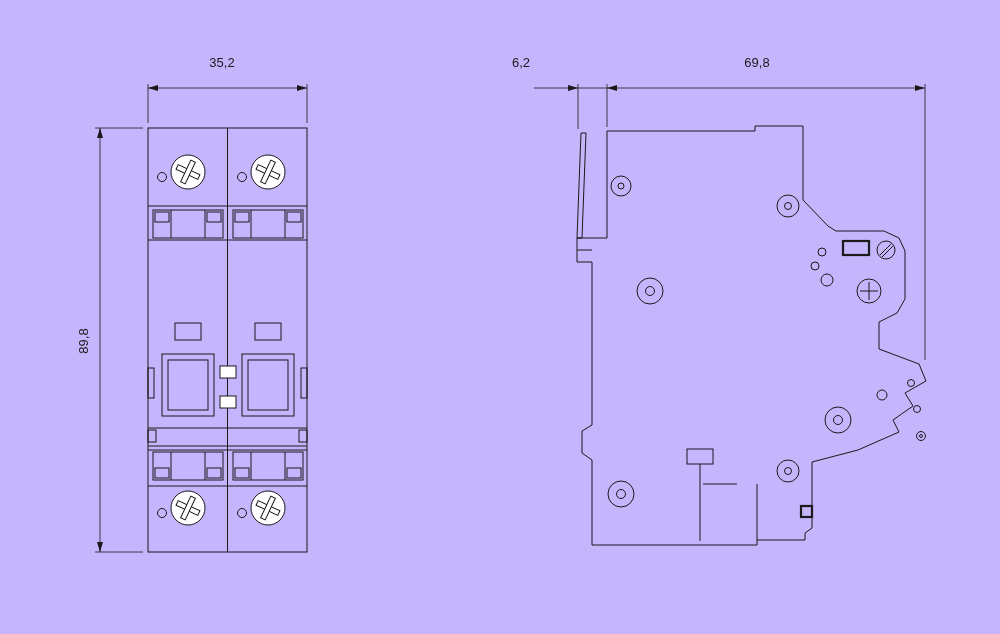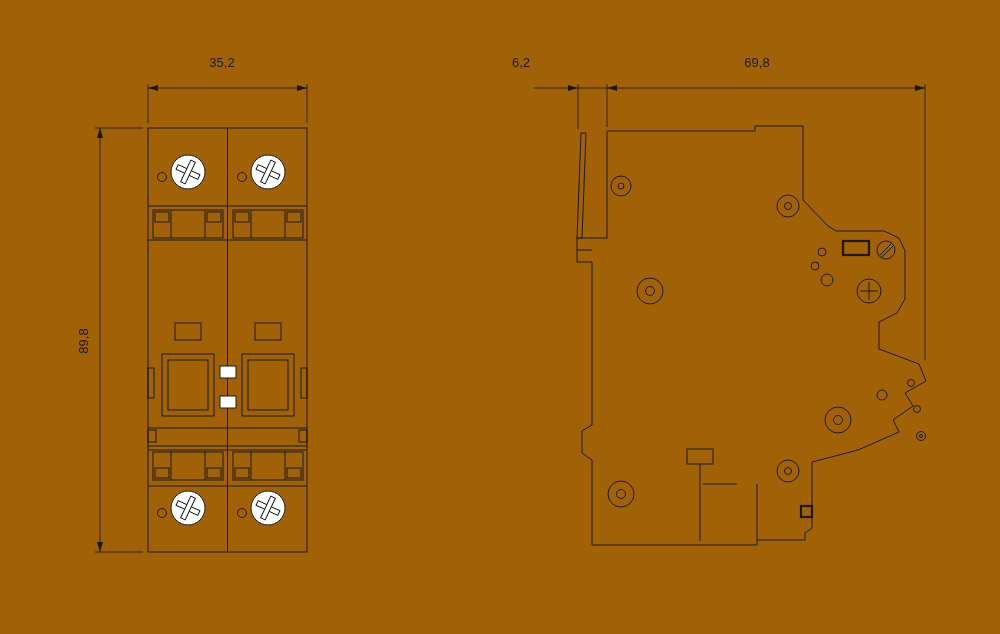--- a/index.html
+++ b/index.html
@@ -1,19 +1,19 @@
 <!DOCTYPE html>
 <html><head>
 <meta charset="utf-8">
 <style>
   html,body{margin:0;padding:0;background:#ffffff;}
   .canvas{
     position:relative;
     width:1000px;height:634px;
-    background:#a16207;
+    background:#c4b5fd;
     font-family:"Liberation Sans", sans-serif;
     overflow:hidden;
   }
   svg{display:block;width:1000px;height:634px;}
   .ln{stroke:#1a1a1a;stroke-width:1;fill:none;stroke-linejoin:miter;stroke-linecap:butt;}
   .lnw{stroke:#1a1a1a;stroke-width:1;fill:#ffffff;}
   .bold{stroke:#1a1a1a;stroke-width:2.2;fill:none;}
   .dim{stroke:#1a1a1a;stroke-width:0.8;fill:none;}
   .arr{fill:#1a1a1a;stroke:none;}
   text.dimtxt{font-size:13px;fill:#1a1a1a;}

